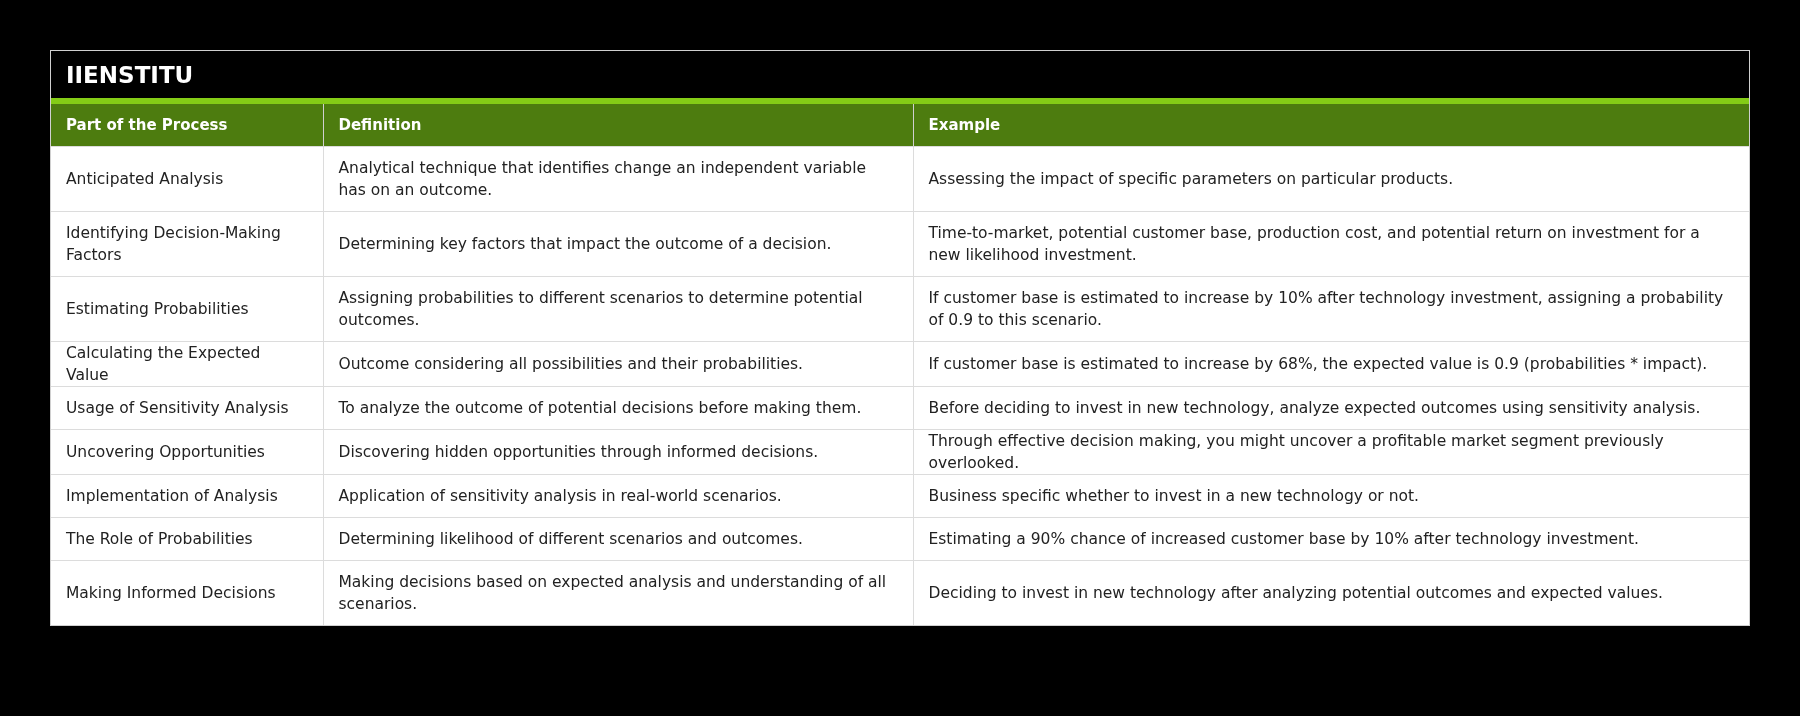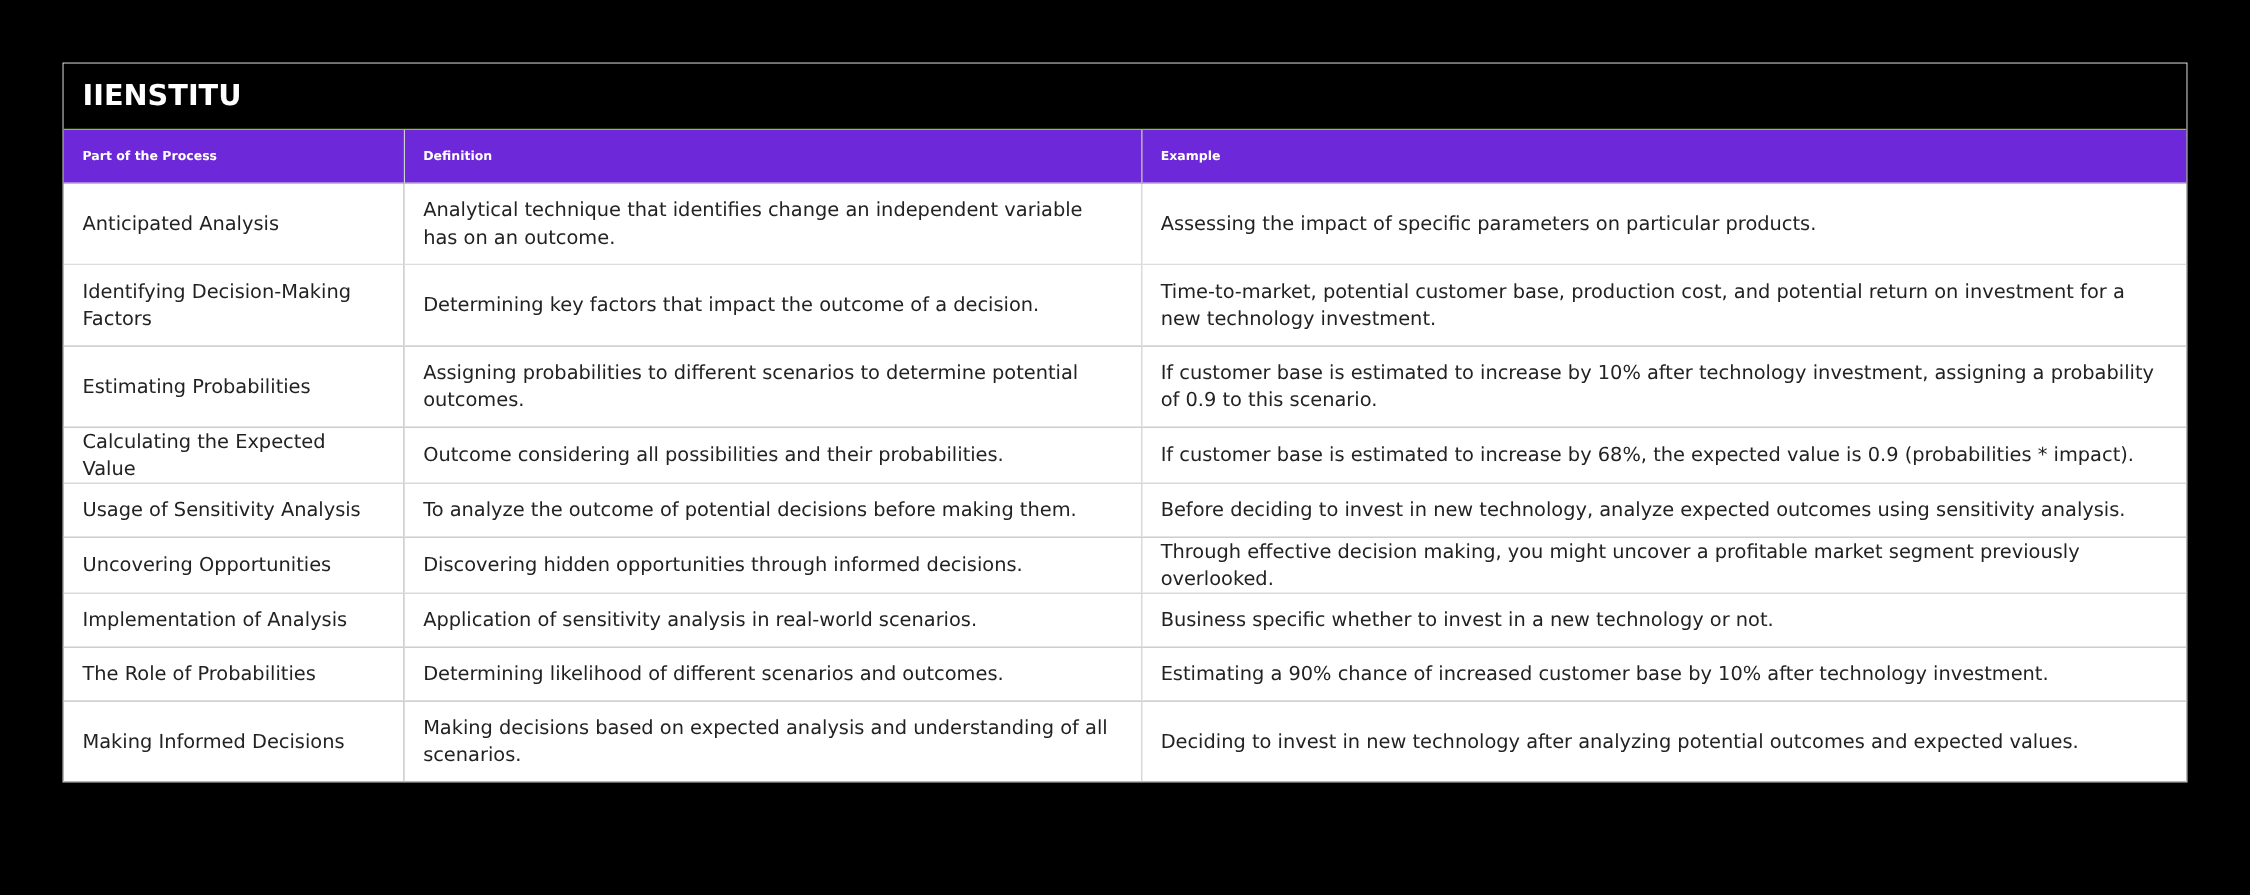--- a/index.html
+++ b/index.html
@@ -2,23 +2,23 @@
 <html><head>
 <meta charset="utf-8">
 <style>
   html, body { margin:0; padding:0; background:#000; }
   body { width:1800px; height:716px; position:relative; overflow:hidden;
          font-family:"DejaVu Sans","Liberation Sans",sans-serif; }
   .tbl { position:absolute; left:50px; top:50px; width:1700px;
          border:1px solid #d0d0d0; box-sizing:border-box; }
   .title { height:53px; background:#000; color:#fff; font-weight:bold;
            font-size:23px; padding-left:15px; display:flex; align-items:center;
-           border-bottom:1px solid #84cc16; box-sizing:border-box; }
+           border-bottom:6px solid #84cc16; box-sizing:border-box; }
   table { border-collapse:collapse; width:100%; table-layout:fixed; }
-  th { background:#6d28d9; color:#fff; font-weight:bold; font-size:10px;
+  th { background:#4d7c0f; color:#fff; font-weight:bold; font-size:15px;
        text-align:left; height:42px; padding:0 15px; border-left:1px solid #d0d0d0; }
   th:first-child, td:first-child { border-left:none; }
   td { background:#fff; color:#222; font-size:15.5px; line-height:22px;
        padding:0 15px; border-left:1px solid #dcdcdc; border-top:1px solid #dcdcdc;
        vertical-align:middle; }
   tr.h2 td { height:64px; }
   tr.h1 td { height:42px; }
 </style>
 </head>
 <body>
@@ -40,21 +40,21 @@
     </thead>
     <tbody>
       <tr class="h2">
         <td>Anticipated Analysis</td>
         <td>Analytical technique that identifies change an independent variable has on an outcome.</td>
         <td>Assessing the impact of specific parameters on particular products.</td>
       </tr>
       <tr class="h2">
         <td>Identifying Decision-Making Factors</td>
         <td>Determining key factors that impact the outcome of a decision.</td>
-        <td>Time-to-market, potential customer base, production cost, and potential return on investment for a new technology investment.</td>
+        <td>Time-to-market, potential customer base, production cost, and potential return on investment for a new likelihood investment.</td>
       </tr>
       <tr class="h2">
         <td>Estimating Probabilities</td>
         <td>Assigning probabilities to different scenarios to determine potential outcomes.</td>
         <td>If customer base is estimated to increase by 10% after technology investment, assigning a probability of 0.9 to this scenario.</td>
       </tr>
       <tr class="h1">
         <td>Calculating the Expected Value</td>
         <td>Outcome considering all possibilities and their probabilities.</td>
         <td>If customer base is estimated to increase by 68%, the expected value is 0.9 (probabilities * impact).</td>

